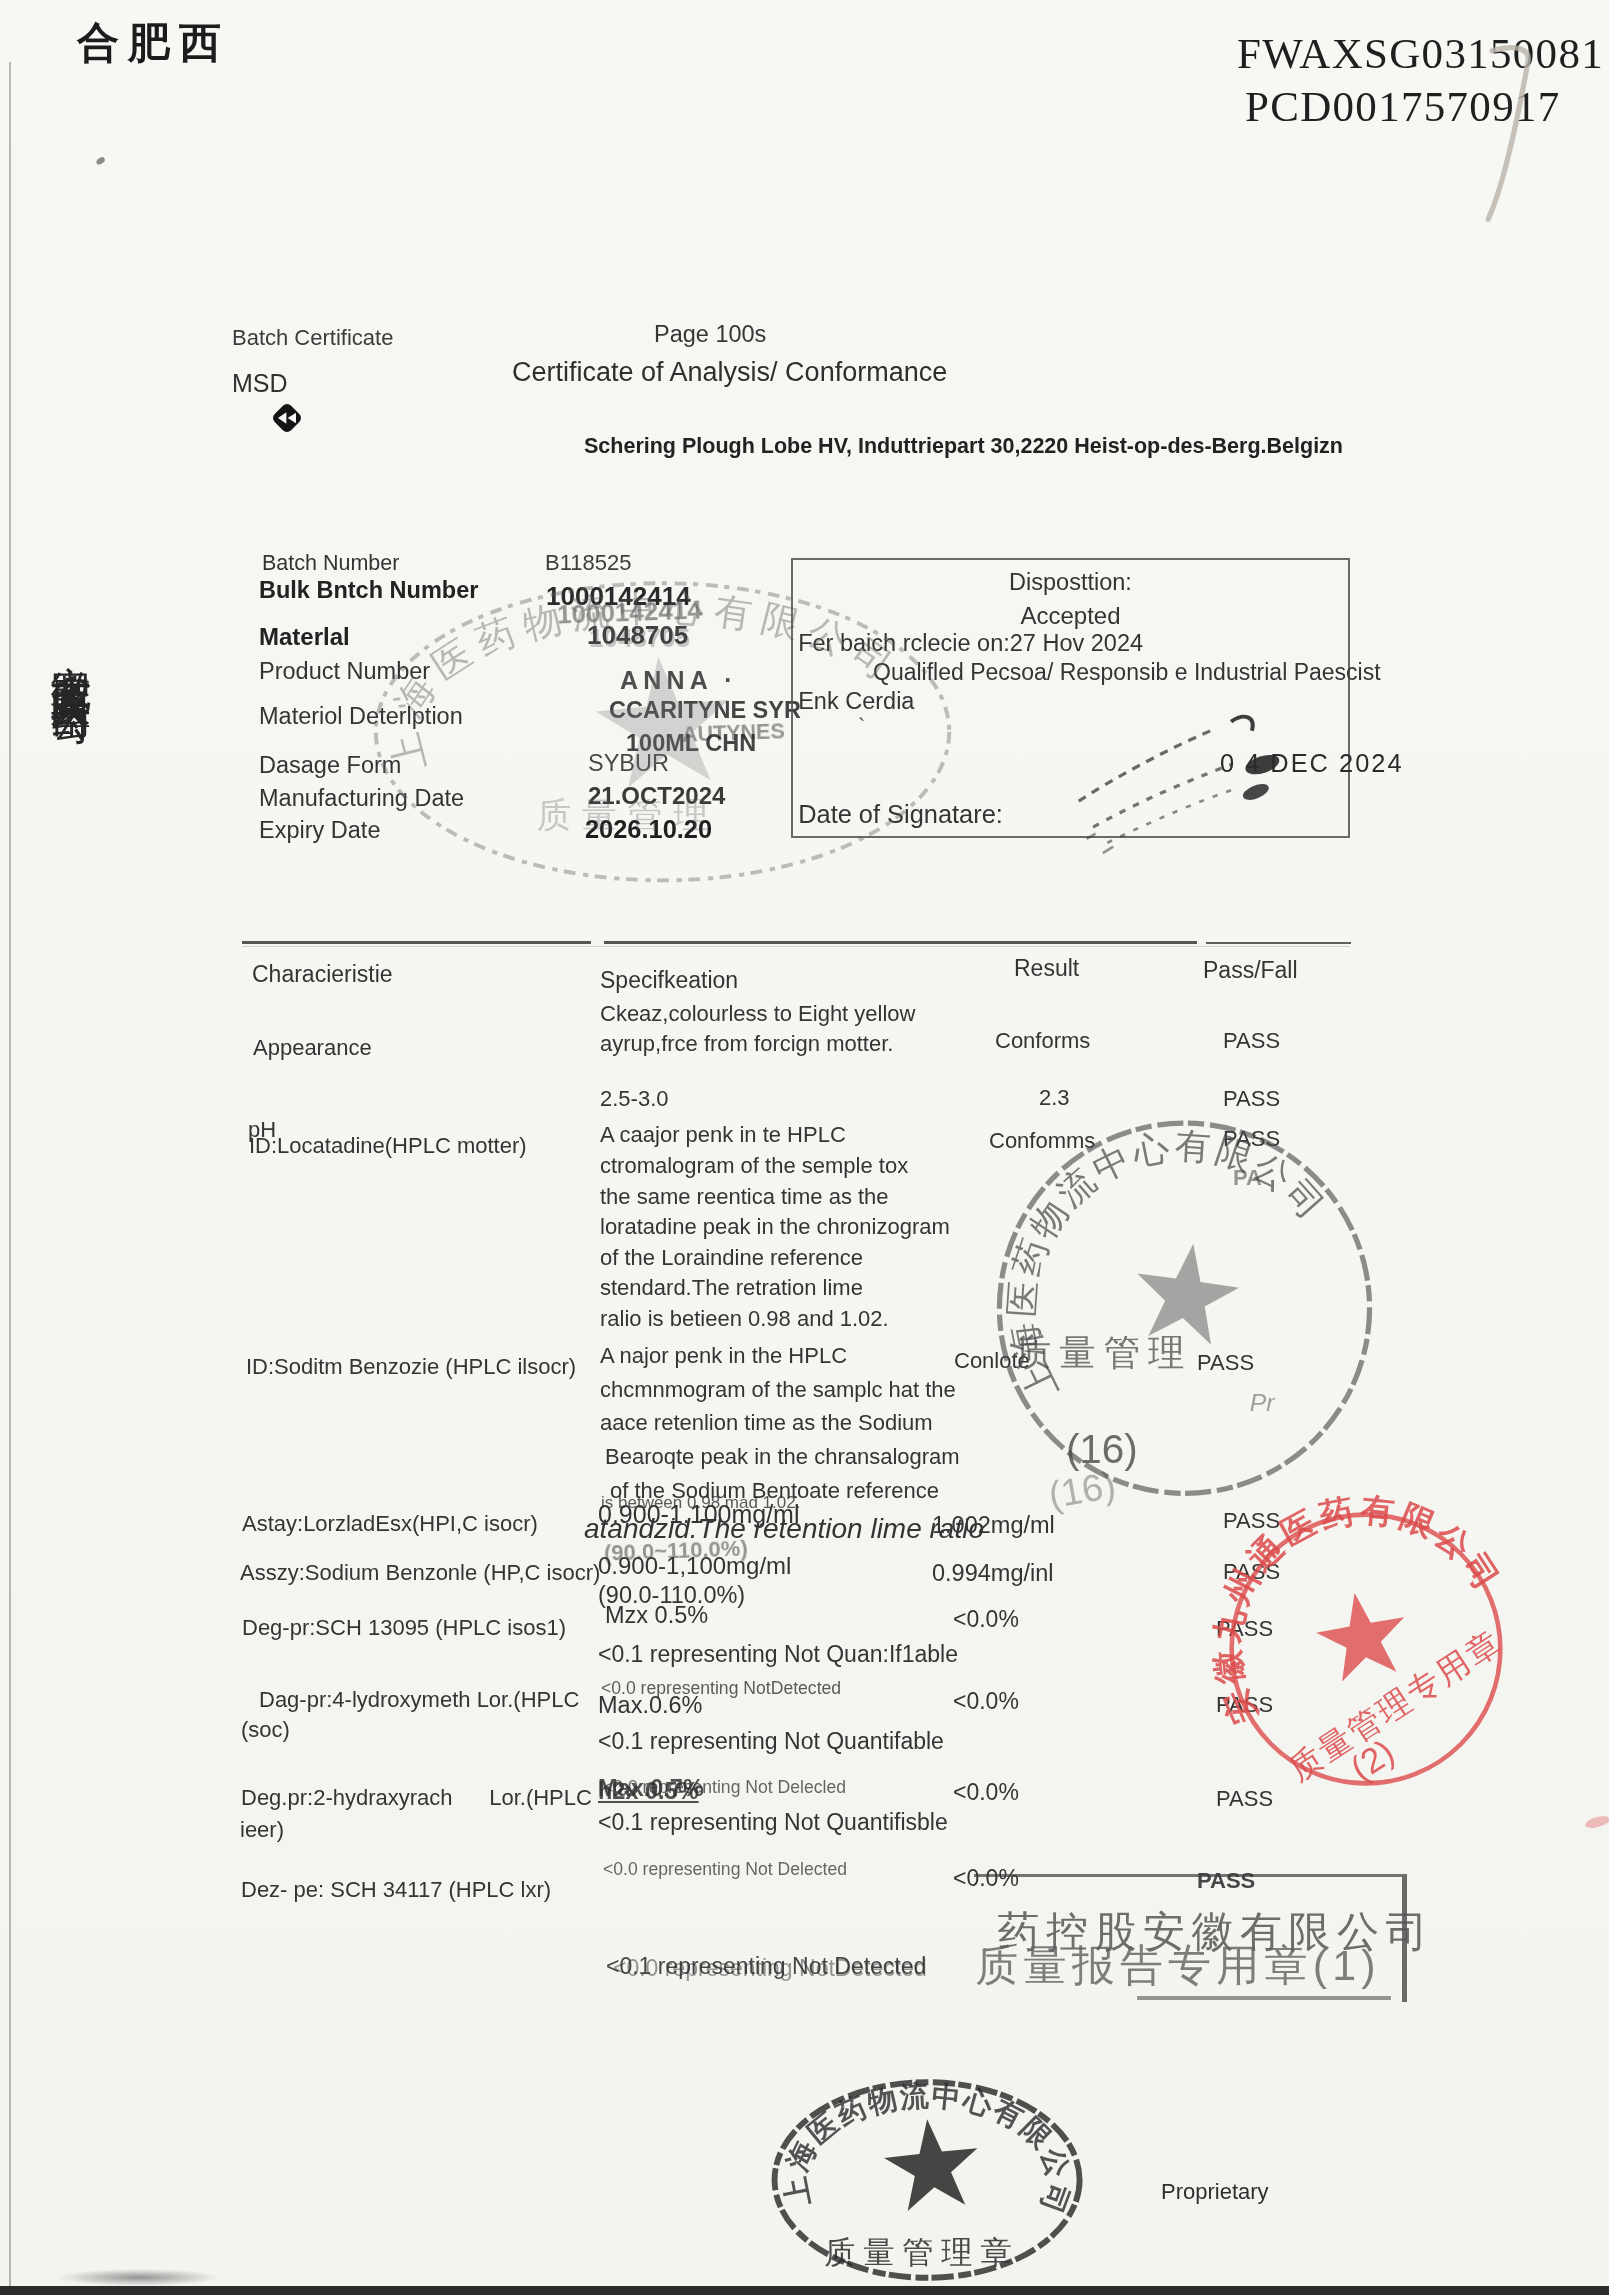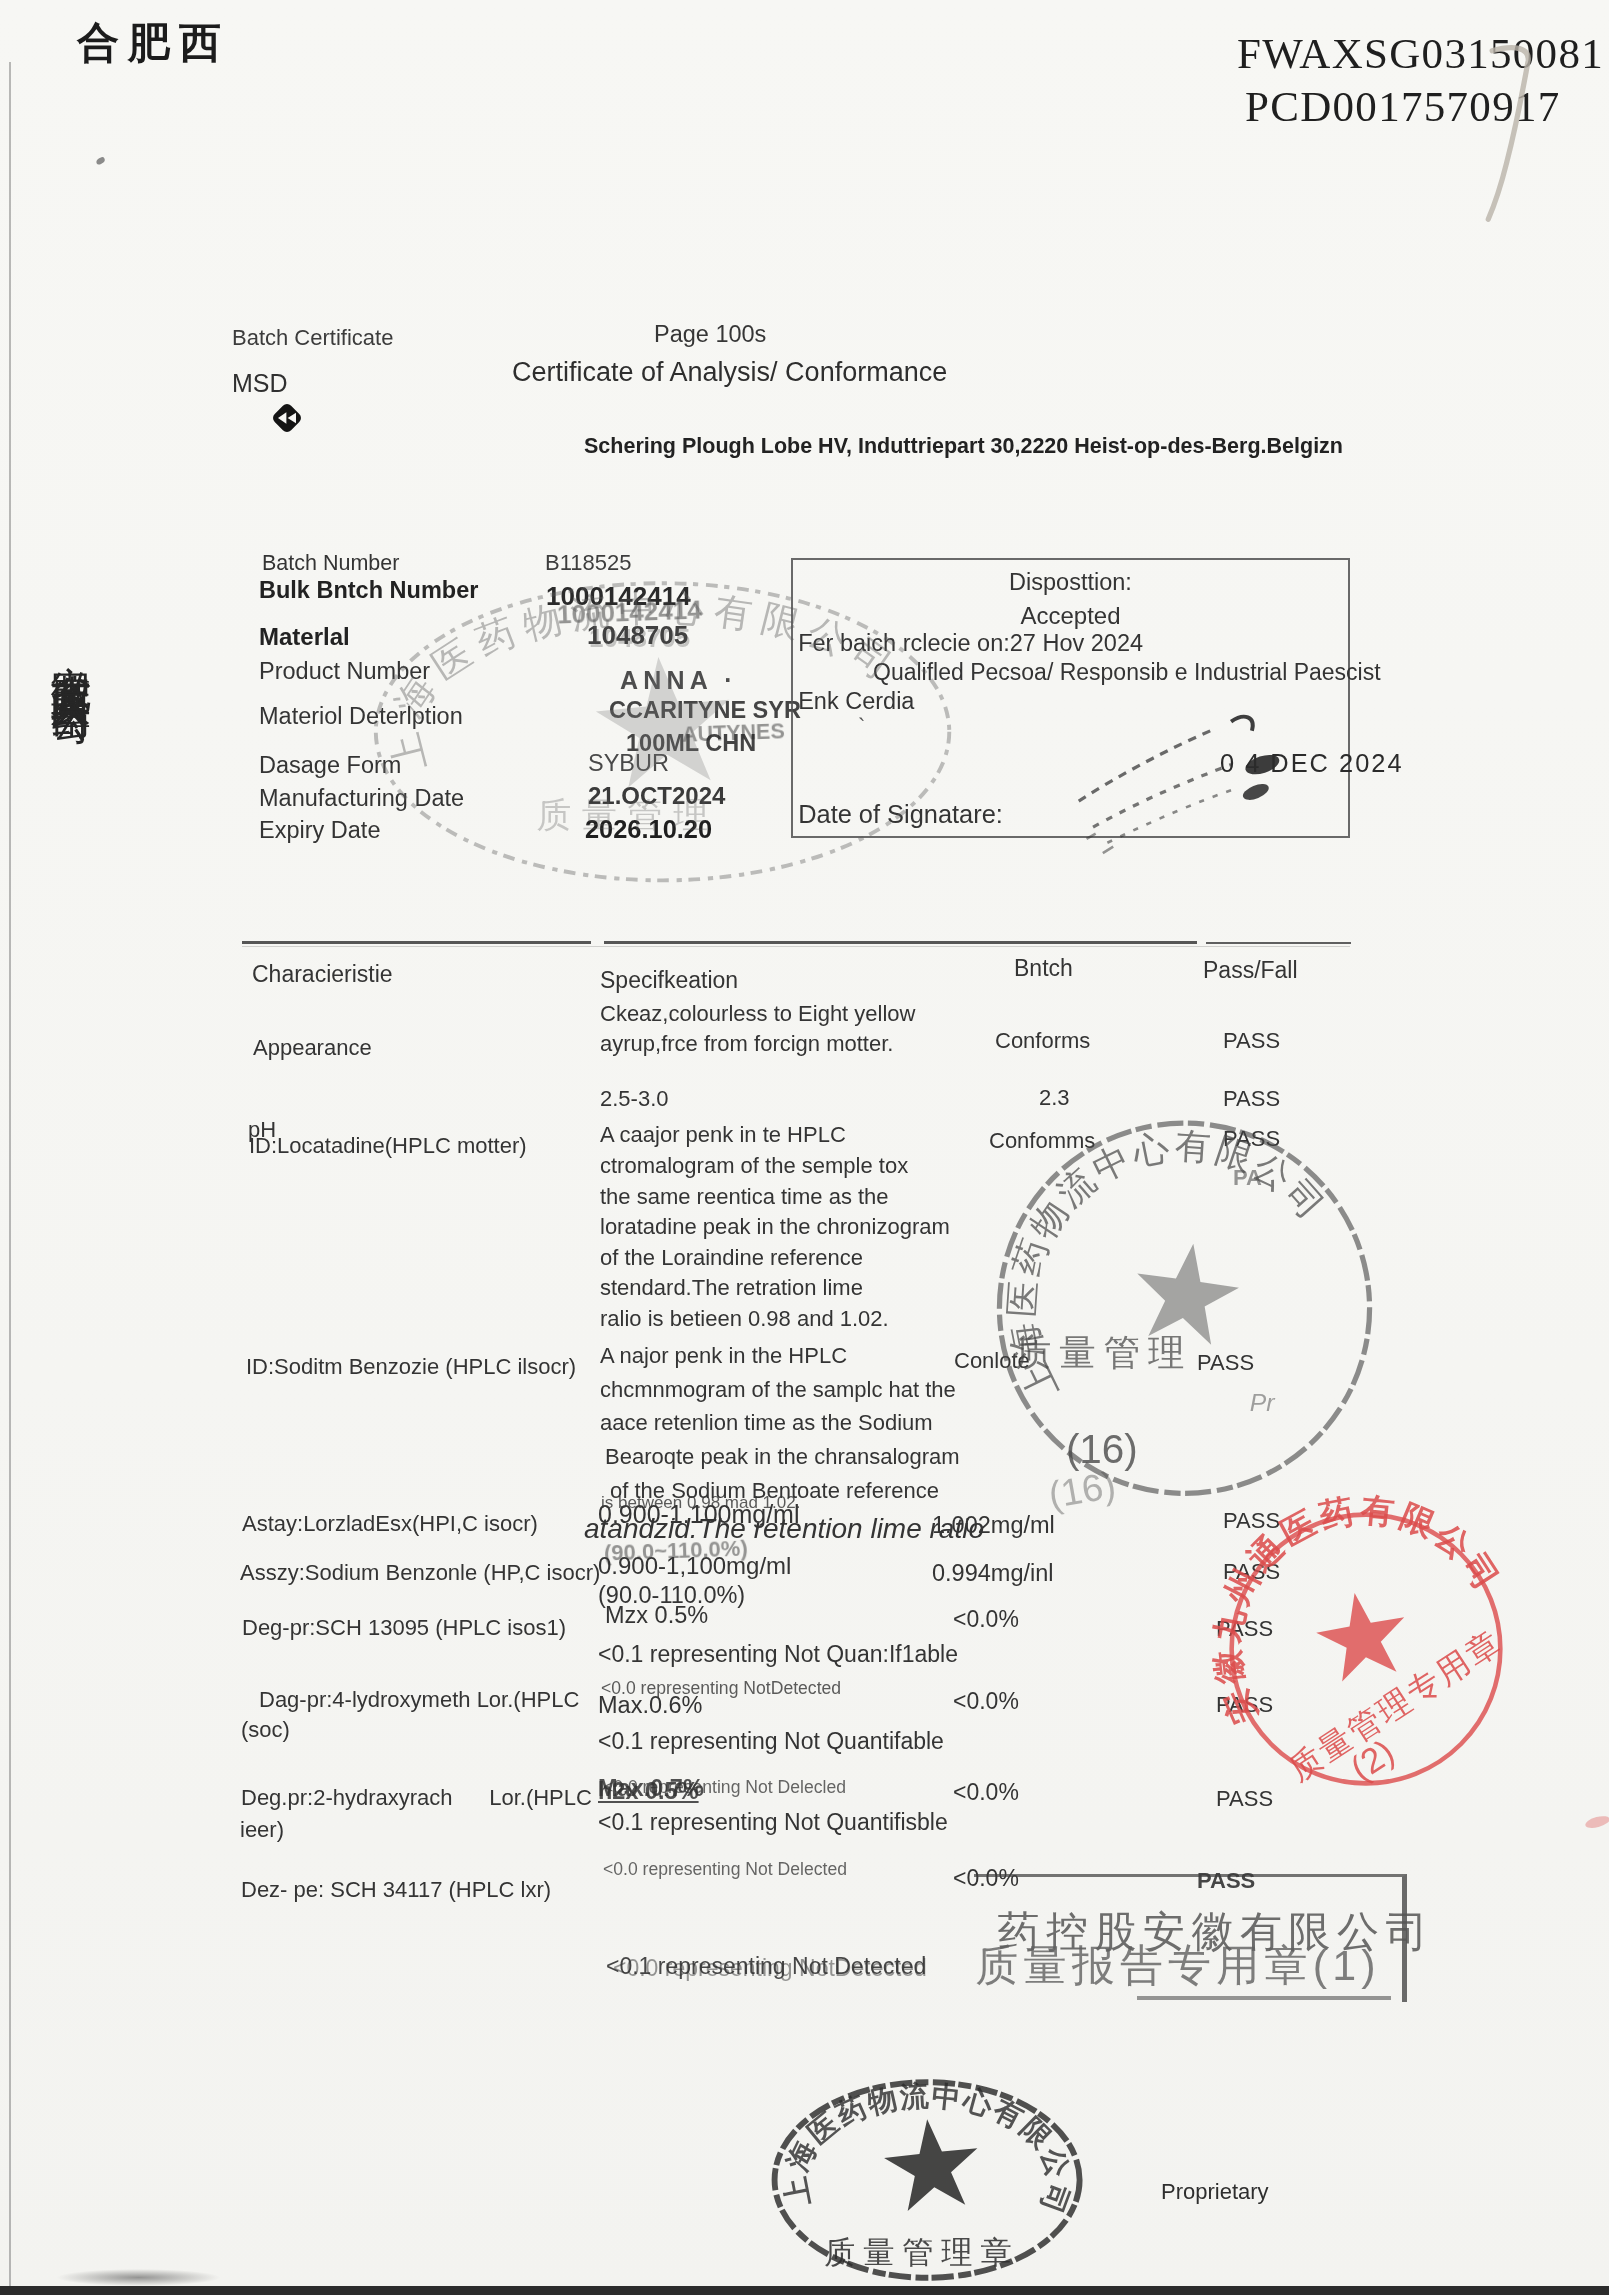--- a/index.html
+++ b/index.html
@@ -88,21 +88,21 @@
     <span class="t" style="left:5.2px;top:240px;font-size:25.4px;">Date of Signatare:</span>
   </div>
 
   <div class="rule" style="left:242px;top:941px;width:349px;height:2.6px;opacity:.85;"></div>
   <div class="rule" style="left:604px;top:941px;width:593px;height:2.6px;opacity:.85;"></div>
   <div class="rule" style="left:1206px;top:942px;width:145px;height:2px;opacity:.8;"></div>
   <div class="rule" style="left:242px;top:946px;width:1108px;height:1.3px;opacity:.2;"></div>
 
   <span class="t" style="left:252px;top:961px;font-size:23px;">Characieristie</span>
   <span class="t" style="left:600px;top:967px;font-size:23px;">Specifkeation</span>
-  <span class="t" style="left:1014px;top:955px;font-size:23px;">Bntch</span>
+  <span class="t" style="left:1014px;top:955px;font-size:23px;">Result</span>
   <span class="t" style="left:1203px;top:957px;font-size:23px;">Pass/Fall</span>
 
   <span class="t" style="left:253px;top:1035px;font-size:22px;">Appearance</span>
   <span class="t" style="left:600px;top:1001px;font-size:22px;">Ckeaz,colourless to Eight yellow</span>
   <span class="t" style="left:600px;top:1031px;font-size:22px;">ayrup,frce from forcign motter.</span>
   <span class="t" style="left:995px;top:1028px;font-size:22px;">Conforms</span>
   <span class="t" style="left:1223px;top:1028px;font-size:22px;">PASS</span>
 
   <span class="t" style="left:248px;top:1088px;font-size:22px;margin-top:29px;">pH</span>
   <span class="t" style="left:600px;top:1086px;font-size:22px;">2.5-3.0</span>

